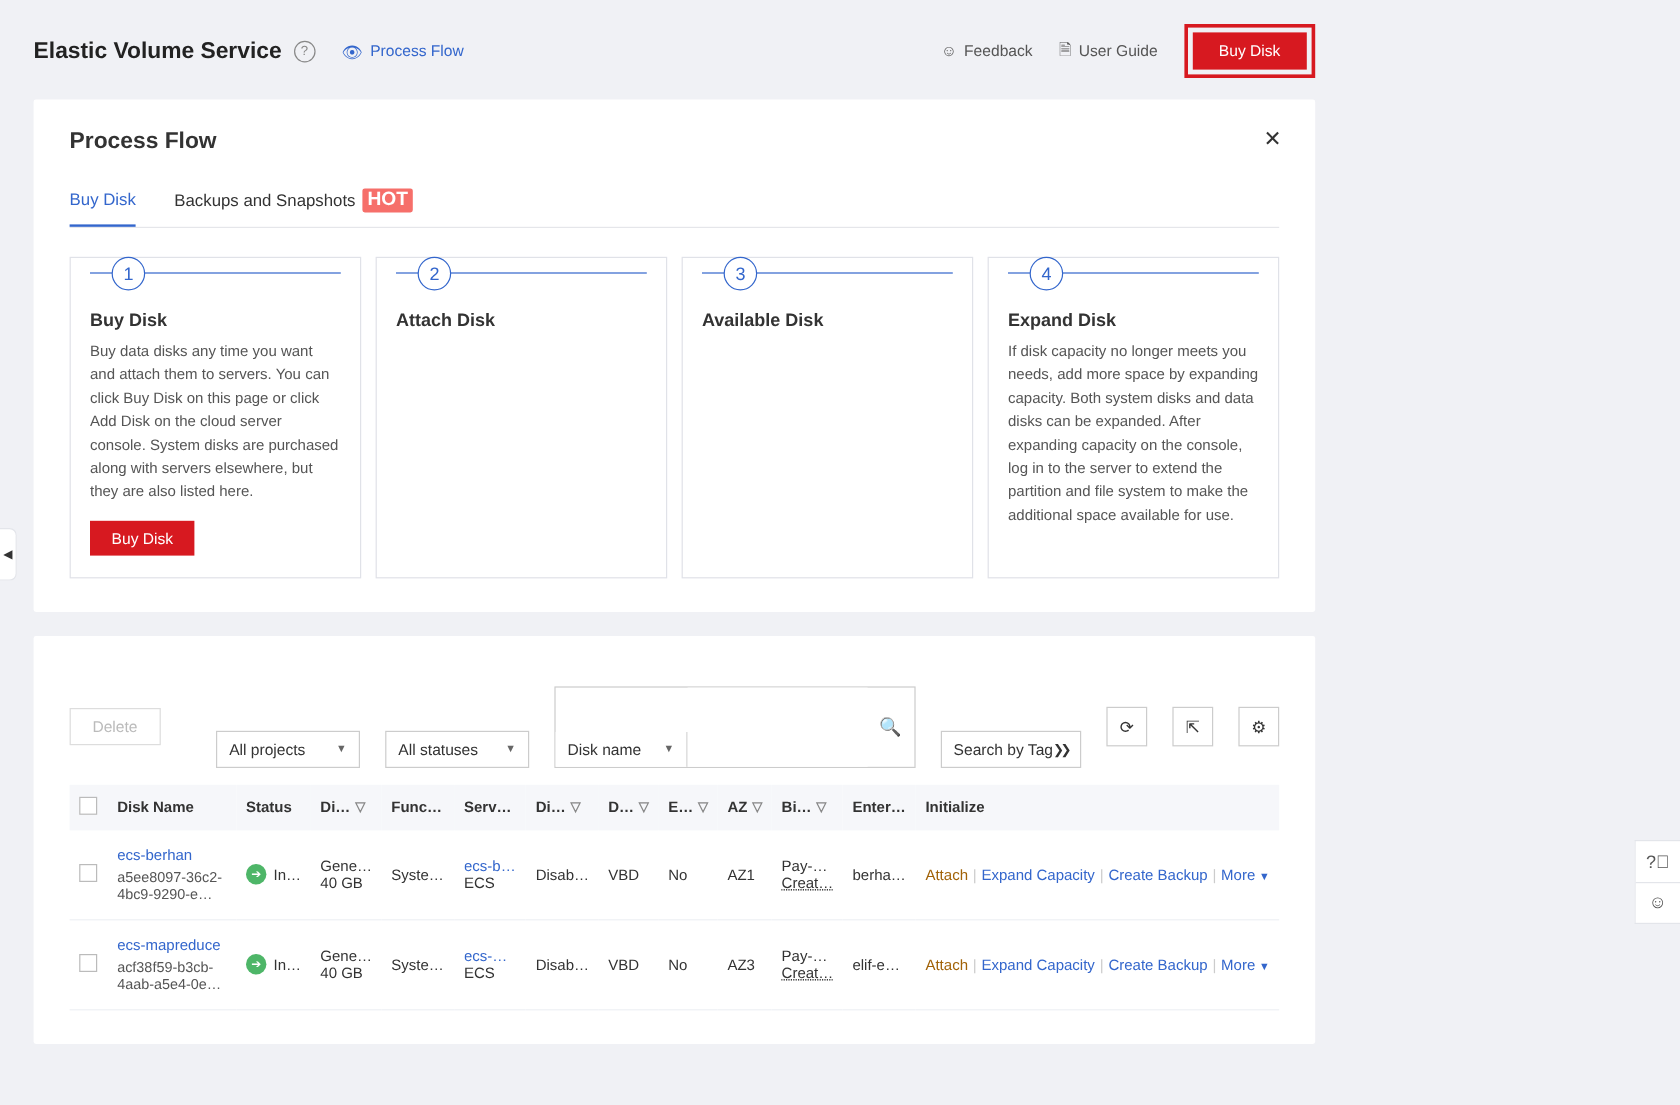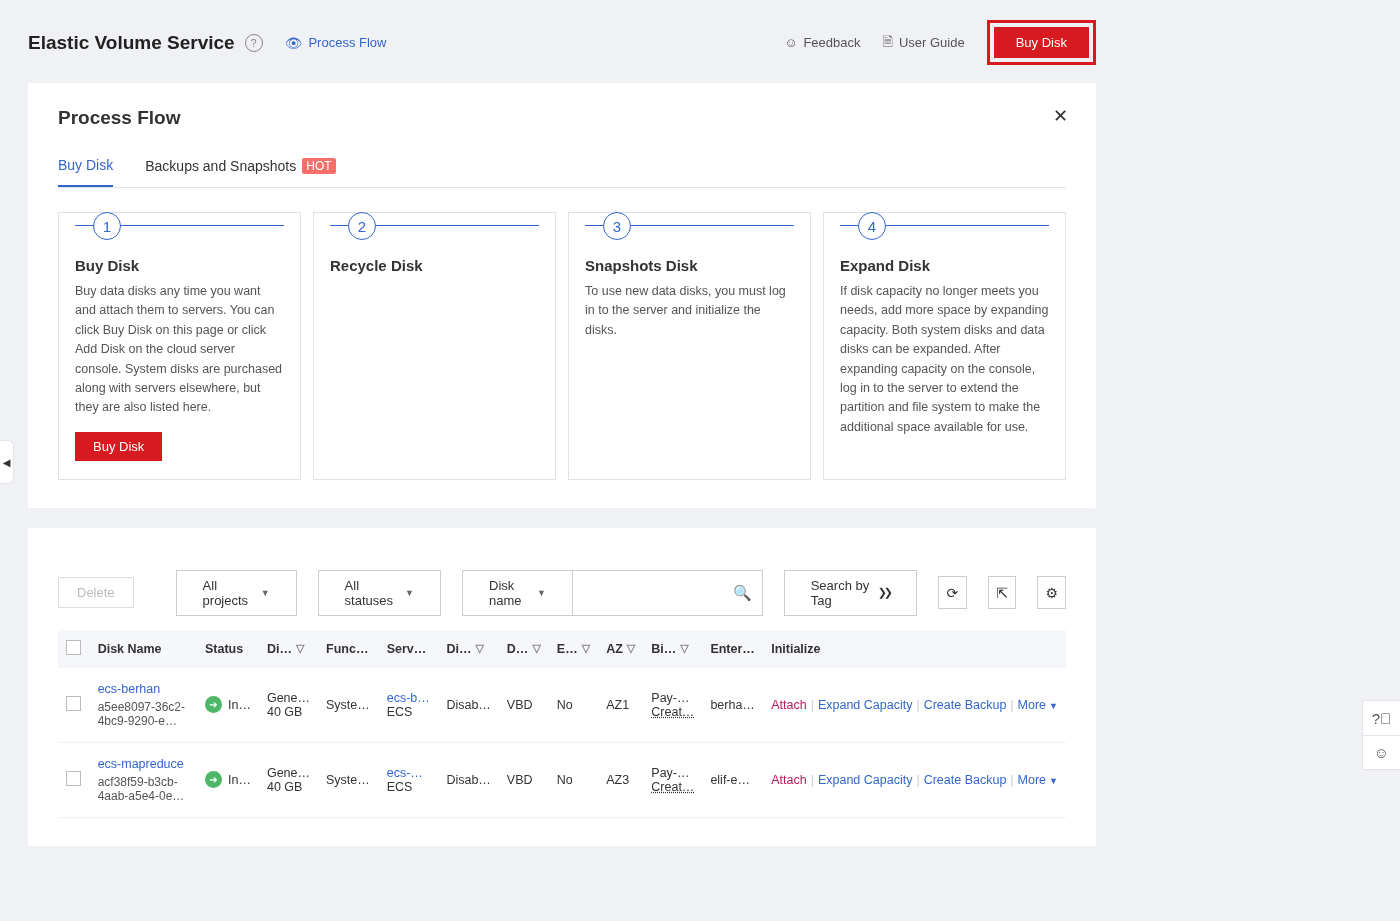--- a/index.html
+++ b/index.html
@@ -19,41 +19,41 @@
   .red-highlight { border: 3px solid #d71920; padding: 4px; }
 
   
   .panel { background: #fff; border-radius: 2px; padding: 24px 30px 28px; margin-bottom: 20px; position: relative; }
   .panel-title { font-size: 19px; font-weight: 700; margin-bottom: 20px; }
   .close-x { position: absolute; top: 22px; right: 28px; font-size: 18px; cursor: pointer; color: #333; }
 
   .tabs { display: flex; gap: 32px; border-bottom: 1px solid #e5e6ea; margin-bottom: 0; }
   .tab { padding: 8px 0 12px; font-size: 14px; cursor: pointer; display: flex; align-items: center; gap: 6px; }
   .tab.active { color: #3366cc; border-bottom: 2px solid #3366cc; }
-  .hot-badge { background: #f66f6a; color: #fff; font-size: 12px; padding: 1px 4px; border-radius: 2px; font-weight: 400; }
+  .hot-badge { background: #f66f6a; color: #fff; font-size: 16px; padding: 1px 4px; border-radius: 2px; font-weight: 700; }
   .new-badge { color: #e64545; font-size: 11px; font-weight: 500; margin-left: 2px; }
 
   
   .steps { display: flex; gap: 12px; margin-top: 24px; }
   .step { flex: 1; border: 1px solid #e0e2e8; padding: 0 16px 18px; position: relative; }
   .step-header-line { height: 1px; background: #3366cc; position: absolute; top: 12px; left: 0; right: 0; }
   .step-num { width: 28px; height: 28px; border: 1px solid #3366cc; border-radius: 50%; background: #fff; color: #3366cc; display: flex; align-items: center; justify-content: center; font-size: 15px; position: relative; z-index: 1; margin: 0 auto -2px 18px; transform: translateY(-1px); }
   .step-num-wrap { position: relative; height: 26px; }
   .step-title { font-size: 15px; font-weight: 700; margin: 18px 0 8px; }
   .step-desc { font-size: 12.5px; color: #555; line-height: 1.55; }
   .step-btn { background: #d71920; color: #fff; border: none; padding: 7px 18px; font-size: 13px; margin-top: 14px; cursor: pointer; }
 
   
   .info-text { color: #888; font-size: 12.5px; line-height: 1.5; margin: 14px 0 18px; }
   .link { color: #3366cc; cursor: pointer; }
 
   .toolbar { display: flex; align-items: center; gap: 21px; margin-bottom: 14px; }
   .btn-disabled { border: 1px solid #ddd; background: #fff; color: #bbb; padding: 7px 18px; font-size: 13px; cursor: not-allowed; }
   .spacer { flex: 1; }
-  .select { border: 1px solid #ccc; background: #fff; padding: 7px 26px; font-size: 13px; display: flex; align-items: center; min-width: 120px; cursor: pointer; }
+  .select { border: 1px solid #ccc; background: #fff; padding: 7px 10px; font-size: 13px; display: flex; align-items: center; justify-content: space-between; min-width: 120px; cursor: pointer; margin-top: 37px; }
   .caret { font-size: 9px; color: #666; margin-left: 8px; }
   .search-combo { display: flex; border: 1px solid #ccc; }
   .search-combo .select { border: none; border-right: 1px solid #ccc; min-width: 110px; }
   .search-input { border: none; outline: none; width: 150px; padding: 0 8px; font-size: 13px; }
   .search-ico-btn { border: none; background: none; padding: 0 10px; font-size: 15px; cursor: pointer; }
   .icon-btn { border: 1px solid #ccc; background: #fff; width: 34px; height: 33px; display: flex; align-items: center; justify-content: center; cursor: pointer; font-size: 14px; }
   .double-caret { font-size: 11px; letter-spacing: -3px; }
 
   
   .table { width: 100%; border-collapse: collapse; }
@@ -63,21 +63,21 @@
   .filter-ico { color: #888; font-size: 11px; }
   .checkbox { width: 15px; height: 15px; border: 1px solid #bbb; background: #fff; display: inline-block; cursor: pointer; }
   .disk-name-link { color: #3366cc; cursor: pointer; }
   .disk-id { color: #555; font-size: 12px; margin-top: 4px; }
   .status-cell { display: flex; align-items: center; gap: 6px; }
   .status-icon { width: 17px; height: 17px; background: #4eb668; border-radius: 50%; color: #fff; display: flex; align-items: center; justify-content: center; font-size: 10px; }
   .ellip { white-space: nowrap; overflow: hidden; text-overflow: ellipsis; display: block; }
   .server-link { color: #3366cc; }
   .created-link { text-decoration: underline dotted; color: #333; }
   .op-link { color: #3366cc; cursor: pointer; }
-  .op-disabled { color: #be185d; }
+  .op-disabled { color: #a16207; }
   .op-sep { color: #ccc; margin: 0 4px; }
   .more-caret { color: #3366cc; font-size: 9px; margin-left: 3px; }
 
   
   .col-check { width: 34px; }
   .col-name { width: 210px; }
   .col-status { width: 60px; }
   .col-disk { width: 56px; }
   .col-func { width: 64px; }
   .col-serv { width: 62px; }
@@ -140,29 +140,28 @@
           </div>
         <div class="step-title">Buy Disk</div>
         <div class="step-desc">Buy data disks any time you want and attach them to servers. You can click Buy Disk on this page or click Add Disk on the cloud server console. System disks are purchased along with servers elsewhere, but they are also listed here.</div>
         <button class="step-btn">Buy Disk</button>
       </div>
       <div class="step">
         <div class="step-num-wrap">
             <div class="step-header-line"></div>
             <div class="step-num">2</div>
           </div>
-        <div class="step-title">Recycle Disk</div>
+        <div class="step-title">Attach Disk</div>
       </div>
       <div class="step">
         <div class="step-num-wrap">
             <div class="step-header-line"></div>
             <div class="step-num">3</div>
           </div>
-        <div class="step-title">Snapshots Disk</div>
-        <div class="step-desc">To use new data disks, you must log in to the server and initialize the disks.</div>
+        <div class="step-title">Available Disk</div>
       </div>
       <div class="step">
         <div class="step-num-wrap">
             <div class="step-header-line"></div>
             <div class="step-num">4</div>
           </div>
         <div class="step-title">Expand Disk</div>
         <div class="step-desc">If disk capacity no longer meets you needs, add more space by expanding capacity. Both system disks and data disks can be expanded. After expanding capacity on the console, log in to the server to extend the partition and file system to make the additional space available for use.</div>
       </div>
     </div>

